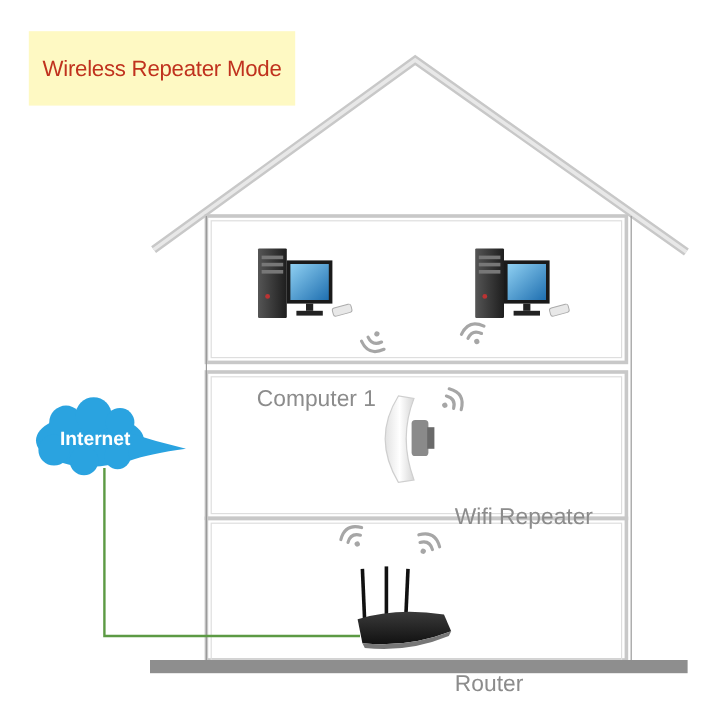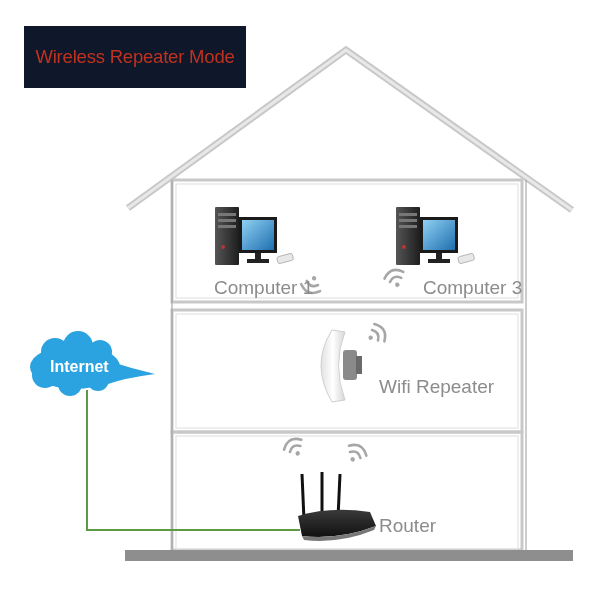--- a/index.html
+++ b/index.html
@@ -1,23 +1,23 @@
 <!DOCTYPE html>
 <html><head>
   <meta charset="utf-8">
   <style>
     html, body { margin: 0; padding: 0; background: #ffffff; }
     body { width: 600px; height: 600px; position: relative; overflow: hidden; font-family: "Liberation Sans", sans-serif; }
     #stage { position: absolute; left: 0; top: 0; width: 600px; height: 600px; }
     .title-box {
       position: absolute; left: 24px; top: 26px; width: 222px; height: 62px;
-      background: #0f172a; display: flex; align-items: center; justify-content: center;
+      background: #fef9c3; display: flex; align-items: center; justify-content: center;
     }
     .title-text { color: #c0321e; font-size: 18.5px; letter-spacing: -0.2px; }
-    .label { position: absolute; color: #8c8c8c; font-size: 19px; white-space: nowrap; }
+    .label { position: absolute; color: #8c8c8c; font-size: 19px; white-space: nowrap; margin-top: 45px; }
     .cloud-text { position: absolute; left: 50px; top: 358px; color: #ffffff; font-size: 16px; font-weight: bold; }
   </style>
 </head>
 <body>
 
 <div id="stage">
   <svg width="600" height="600" viewBox="0 0 600 600" xmlns="http://www.w3.org/2000/svg" style="position:absolute;left:0;top:0;">
     <defs>
       <linearGradient id="screenGrad" x1="0" y1="0" x2="1" y2="1">
         <stop offset="0" stop-color="#8fd0f2"></stop>
@@ -124,16 +124,15 @@
       </g>
   </svg>
 
   <div class="title-box">
     <span class="title-text">Wireless Repeater Mode</span>
   </div>
 
   <span class="cloud-text">Internet</span>
 
   <span class="label" style="left:214px; top:277px;">Computer 1</span>
-  <span class="label" style="left:423px; top:277px;">Computer 3</span>
   <span class="label" style="left:379px; top:376px;">Wifi Repeater</span>
   <span class="label" style="left:379px; top:515px;">Router</span>
 </div>
 
 </body></html>

